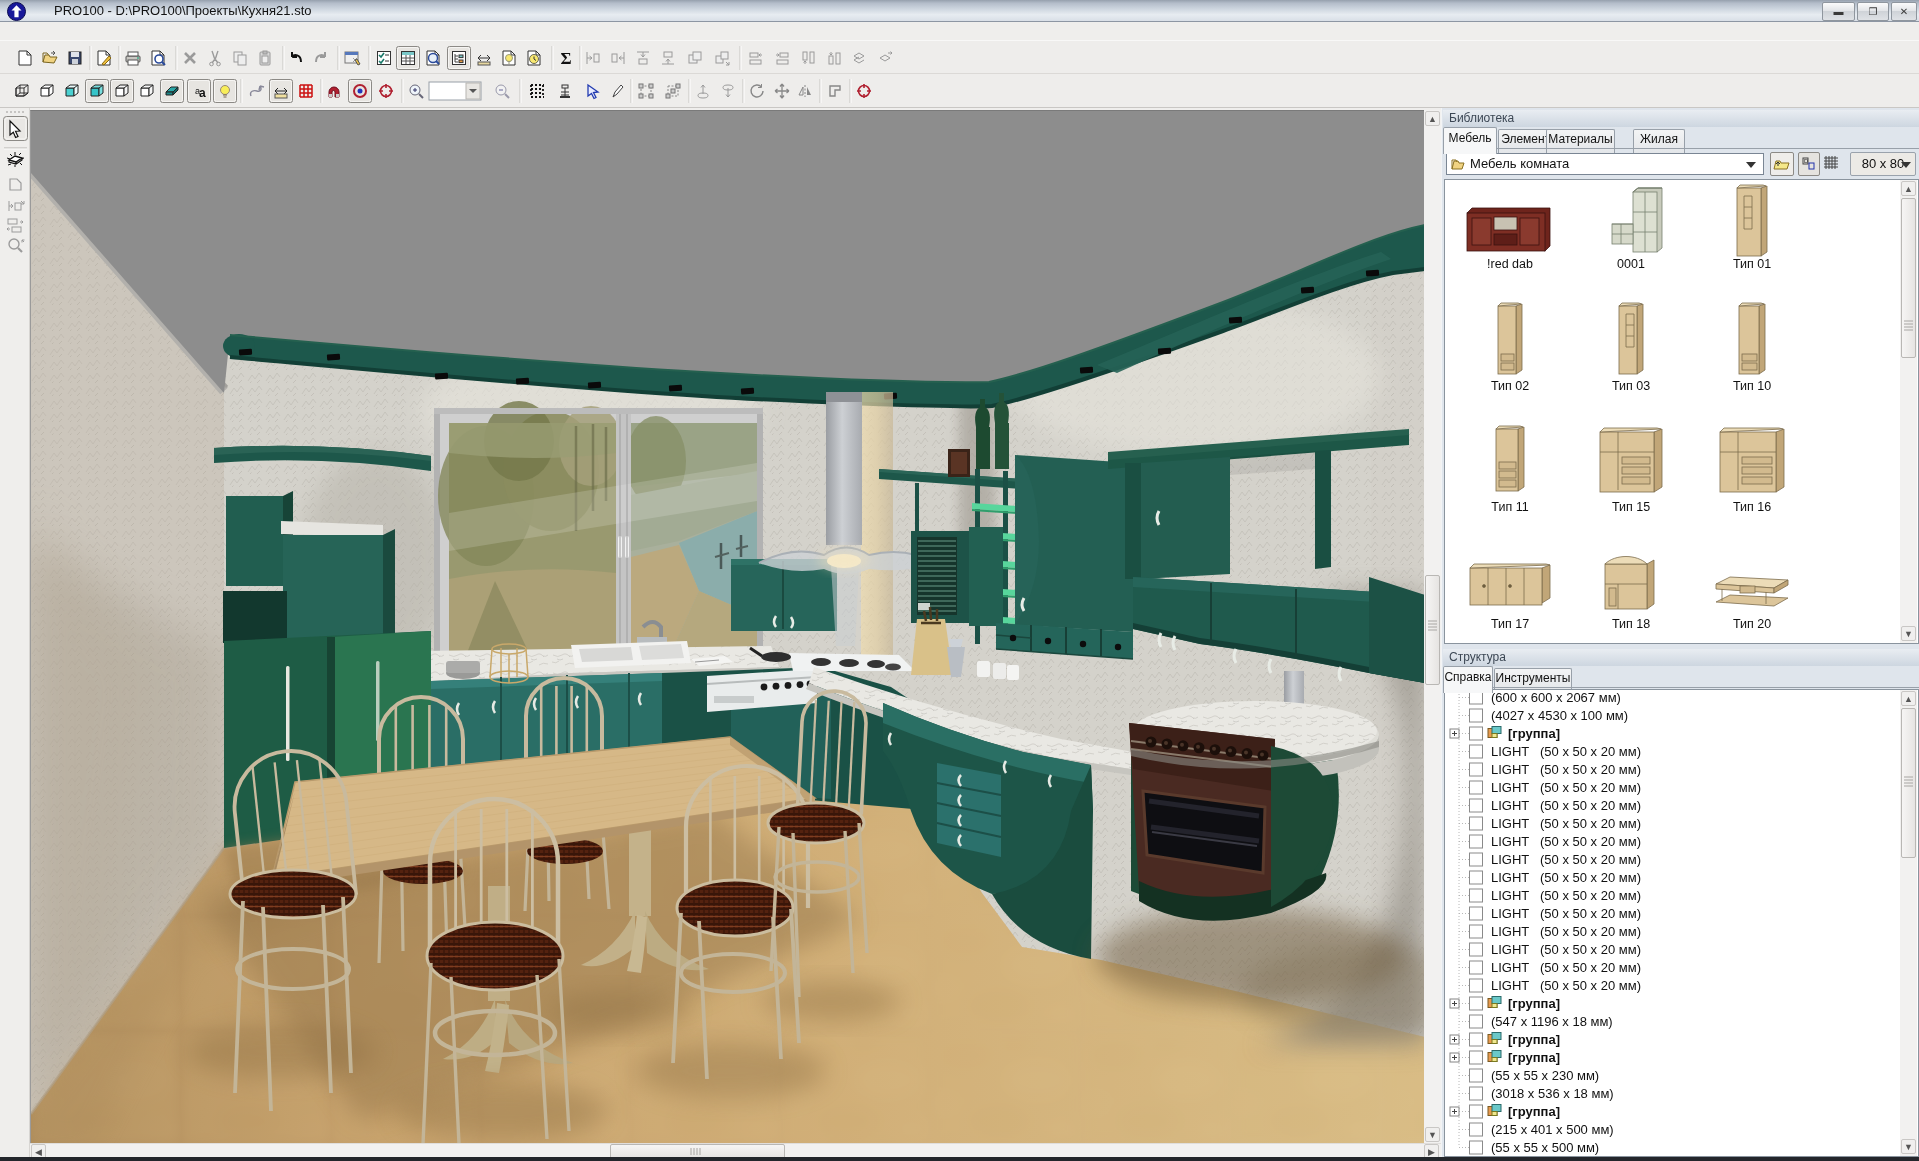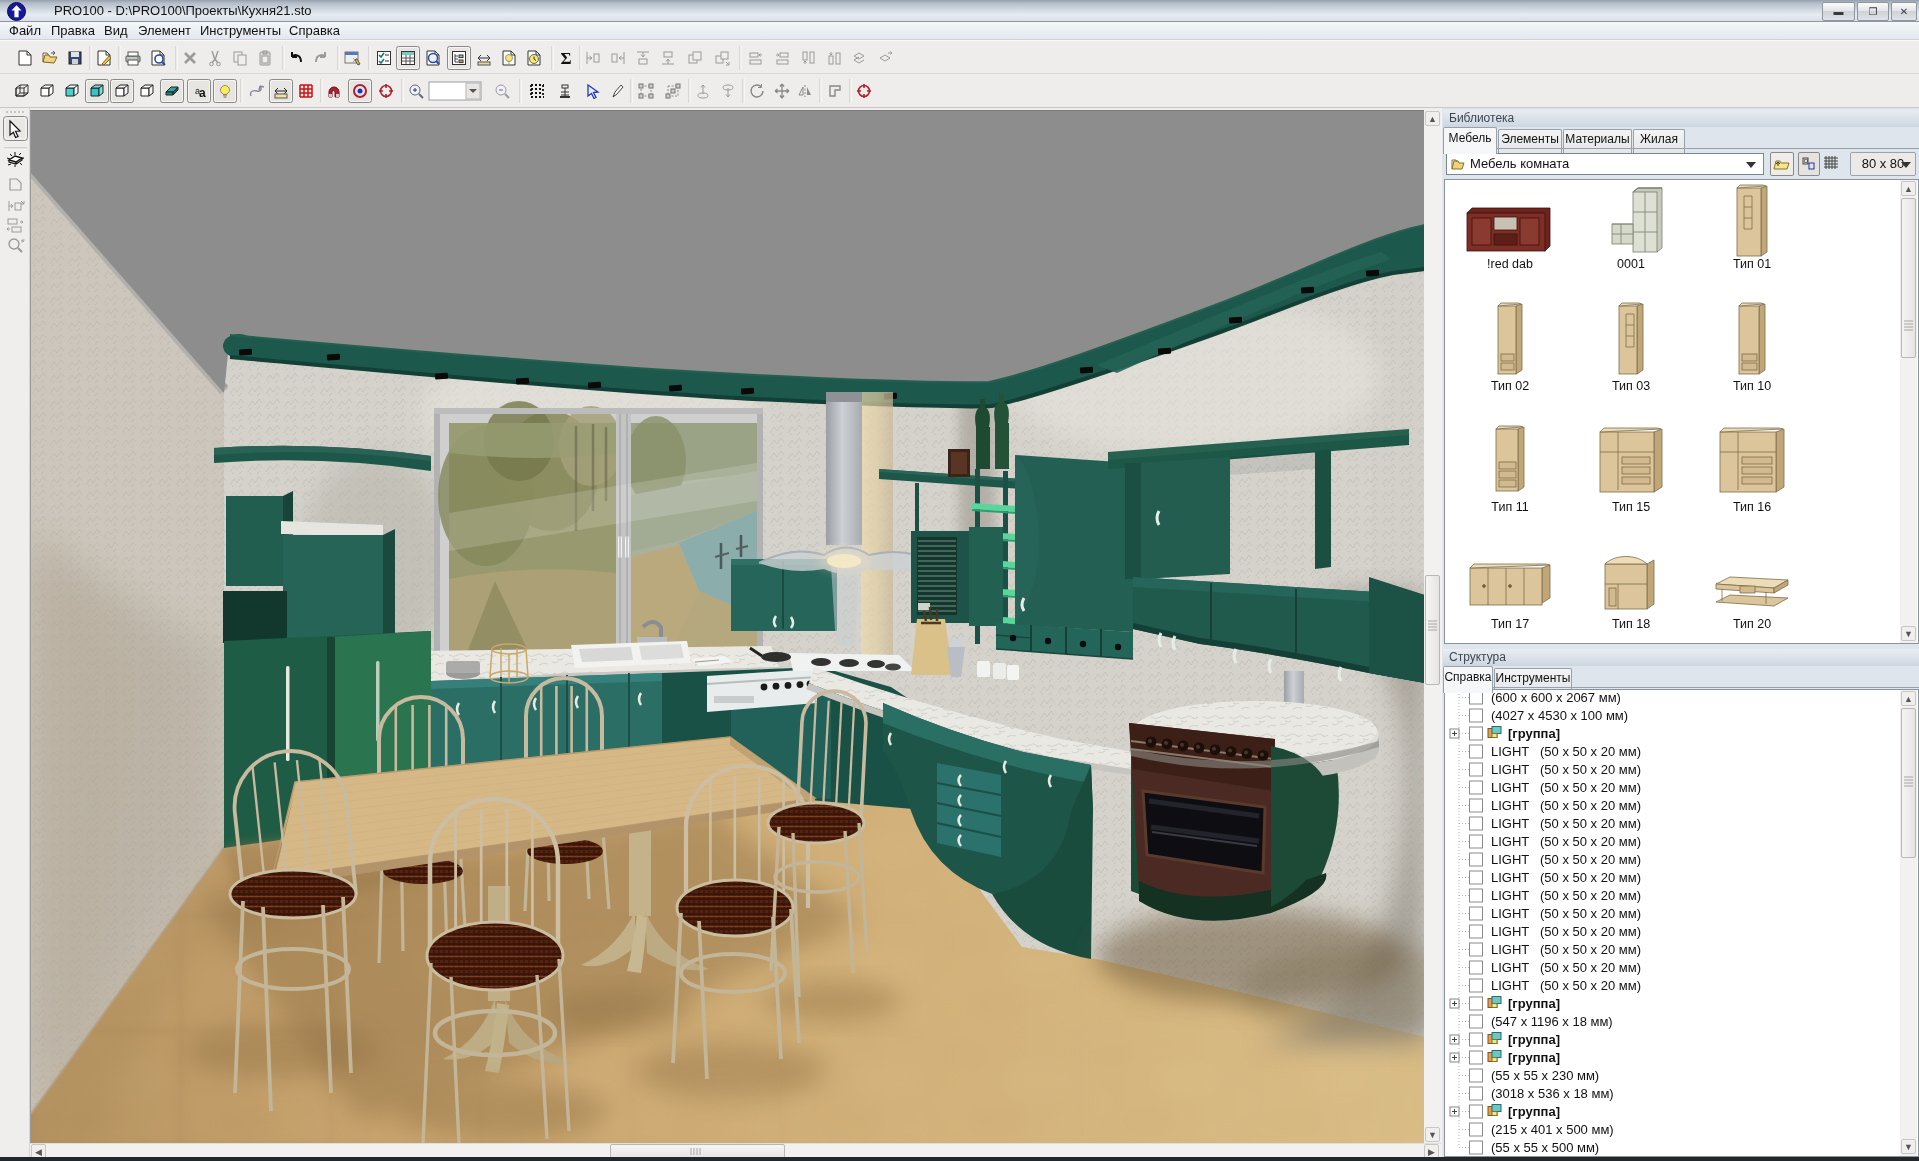--- a/index.html
+++ b/index.html
@@ -31,28 +31,20 @@
 <div id="app">
 <div class="abs" id="titlebar"></div>
 <svg class="abs" style="left:7px;top:2px" width="19" height="19">
       <circle cx="9.5" cy="9.5" r="9" fill="#18189a" stroke="#0c0c50"></circle>
       <path d="M9.5 3.2 L14.5 8.6 L11.6 8.6 L11.6 15.2 L7.4 15.2 L7.4 8.6 L4.5 8.6 Z" fill="#fff"></path>
     </svg>
 <div class="abs" id="titletext">PRO100 - D:\PRO100\Проекты\Кухня21.sto</div>
 <div class="abs tbtn" style="left:1822px;width:33px">▬</div>
 <div class="abs tbtn" style="left:1857px;width:32px">❐</div>
 <div class="abs tbtn" style="left:1891px;width:26px">✕</div>
-<div class="abs" id="menubar">
-<span style="left:9px">Файл</span>
-      <span style="left:51px">Правка</span>
-      <span style="left:104px">Вид</span>
-      <span style="left:138px">Элемент</span>
-      <span style="left:200px">Инструменты</span>
-      <span style="left:289px">Справка</span>
-</div>
 <div class="abs" id="tb1"><svg width="920" height="34">
         <g transform="translate(17,9)">
           <path d="M2 1 H10 L14 5 V15 H2 Z" fill="#fff" stroke="#333"></path>
           <path d="M10 1 V5 H14" fill="none" stroke="#333"></path>
         </g>
         <g transform="translate(42,9)">
           <path d="M1 12 L3 5 H7 L8 7 H15 L12 13 Z" fill="#f0d382" stroke="#7a6520"></path>
           <path d="M1 12 V3 H5 L6.5 5" fill="none" stroke="#7a6520"></path>
           <path d="M9 3 h4 M11 1 l2 2 -2 2" stroke="#555" fill="none"></path>
         </g>
@@ -856,21 +848,21 @@
 <div class="abs sb-arrow" style="left:1394px;top:0px">▶</div>
 <div class="abs sb-thumbh" style="left:580px;top:0px;width:175px;height:15px"></div>
 <svg class="abs" style="left:660px;top:4px" width="14" height="8">
         <path d="M1 0v7M4 0v7M7 0v7M10 0v7" stroke="#a8a6a3"></path>
       </svg>
 </div>
 <div class="abs" id="rightpanel">
       <div class="phead" style="position:absolute;left:1px;top:2px;width:554px">Библиотека<div class="px">x</div></div>
       <div class="tab tabact" style="left:1px;top:19px;width:54px;line-height:20px">Мебель</div>
       <div class="tab" style="left:56px;top:21px;width:64px;line-height:18px">Элементы</div>
-      <div class="tab" style="left:121px;top:21px;width:69px;line-height:18px">Материалы</div>
+      <div class="tab" style="left:104px;top:21px;width:69px;line-height:18px">Материалы</div>
       <div class="tab" style="left:191px;top:21px;width:52px;line-height:18px">Жилая</div>
       <div style="position:absolute;left:1px;top:40px;width:477px;height:1px;background:#98a0a9"></div>
       <div style="position:absolute;left:4px;top:45px;width:318px;height:22px;background:#fff;border:1px solid #7a8694"></div>
       <svg style="position:absolute;left:8px;top:48px" width="16" height="16">
         <path d="M2 13 L4 5 H8 L9 7 H14 L12 13 Z" fill="#f0d382" stroke="#8a7020"></path>
         <path d="M2 13 V4 H6 L7 6" fill="none" stroke="#8a7020"></path>
       </svg>
       <div style="position:absolute;left:28px;top:48px;font-size:13px;color:#111">Мебель комната</div>
       <svg style="position:absolute;left:303px;top:52px" width="12" height="10">
         <path d="M1 2 l5 6 5 -6 Z" fill="#333"></path>

